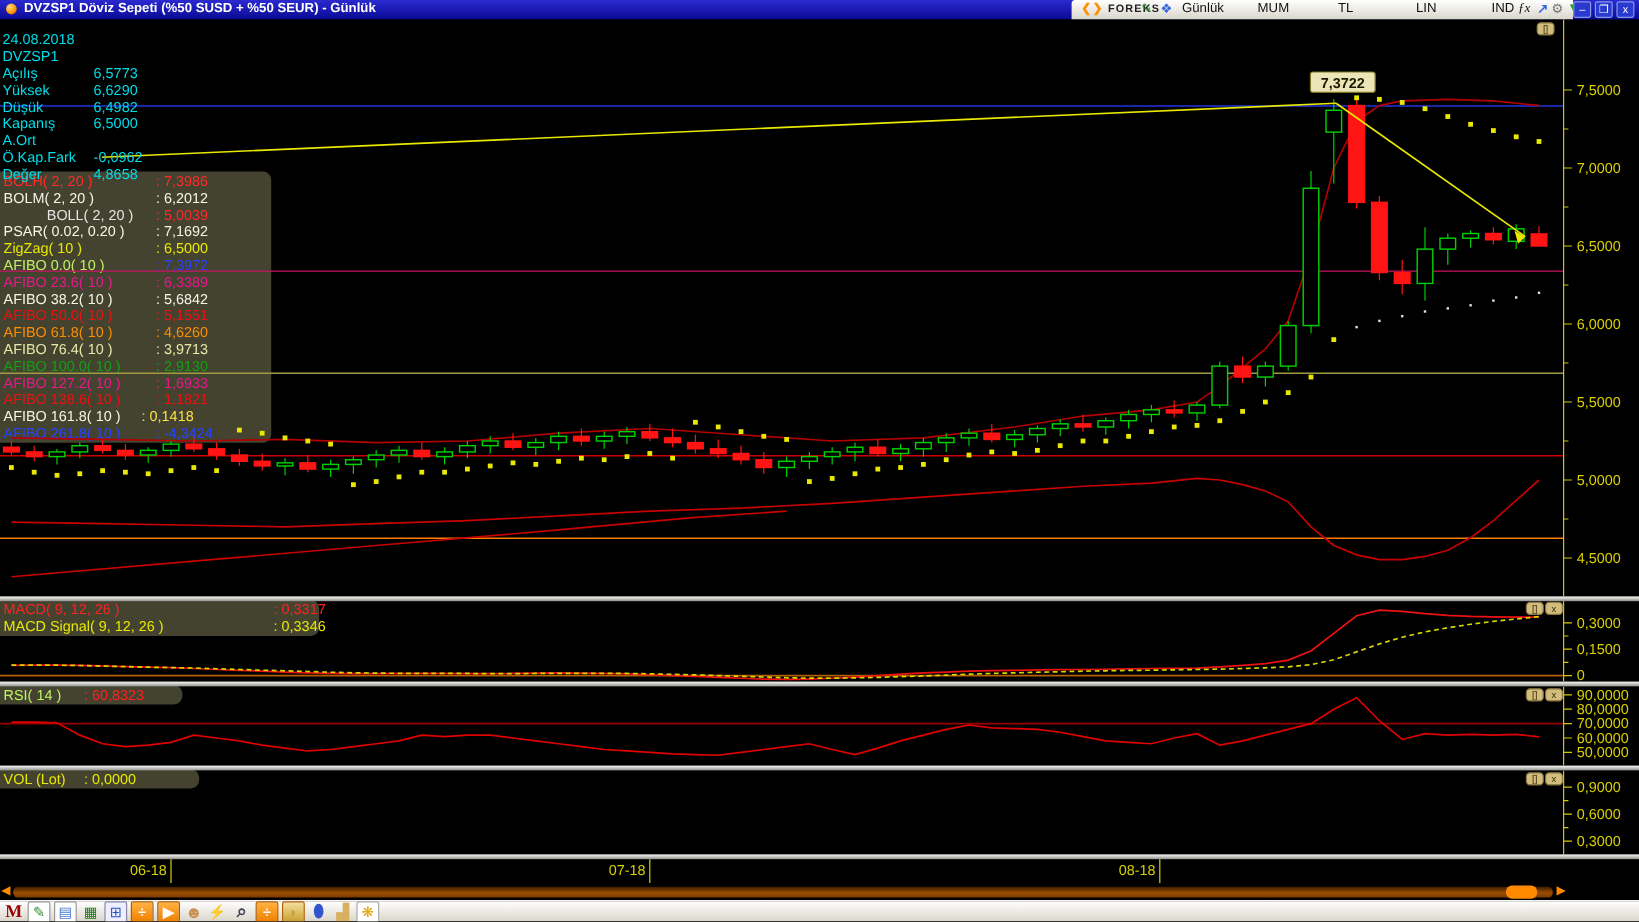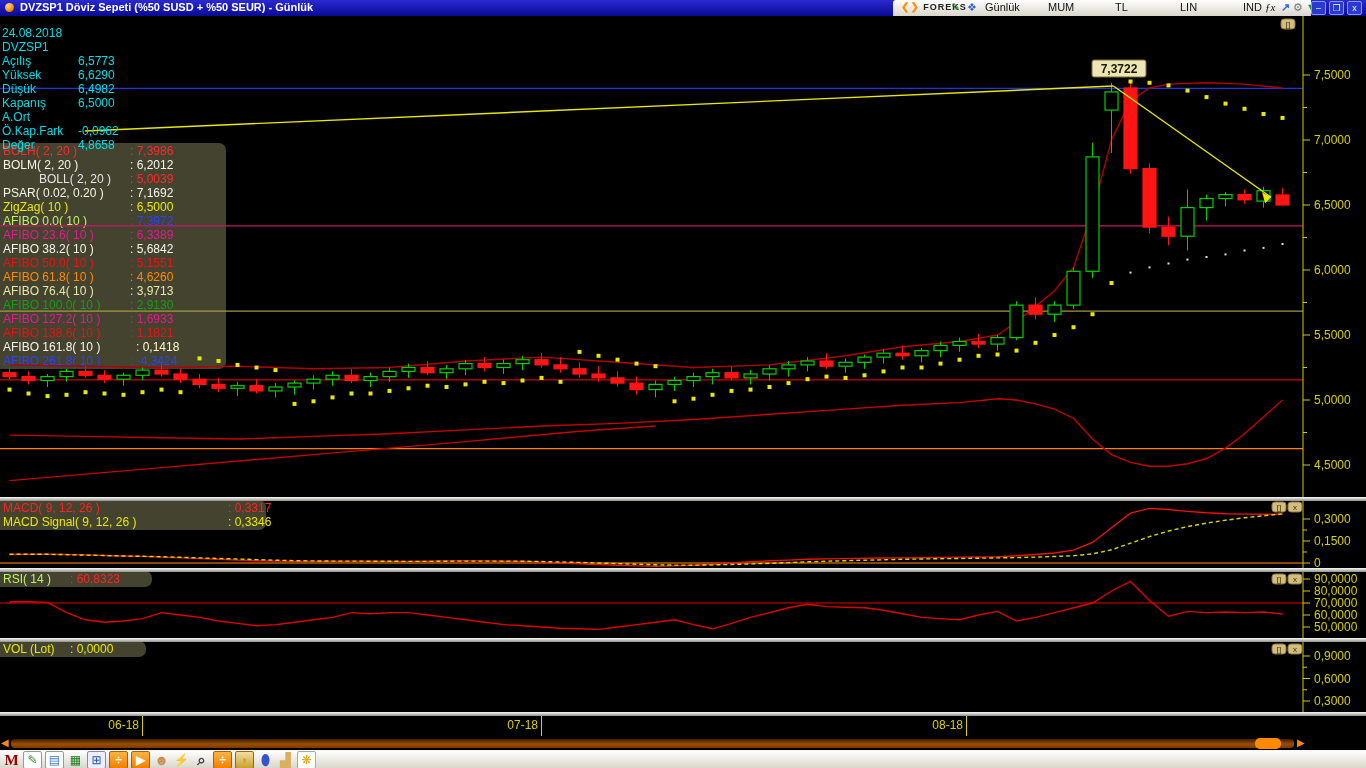--- a/index.html
+++ b/index.html
@@ -144,21 +144,21 @@
       <div class="legrow">
         <span class="ll" style="color: rgb(232, 24, 143);">AFIBO 127.2( 10 )</span>
         <span class="lv" style="left: 130px; color: rgb(232, 24, 143);">: 1,6933</span>
       </div>
       <div class="legrow">
         <span class="ll" style="color: rgb(238, 17, 17);">AFIBO 138.6( 10 )</span>
         <span class="lv" style="left: 130px; color: rgb(238, 17, 17);">: 1,1821</span>
       </div>
       <div class="legrow">
         <span class="ll" style="color: rgb(245, 245, 232);">AFIBO 161.8( 10 )</span>
-        <span class="lv" style="left: 136px; color: #fef9c3; text-align: center;">: 0,1418</span>
+        <span class="lv" style="left: 118px; color: #fde047; text-align: center;">: 0,1418</span>
       </div>
       <div class="legrow">
         <span class="ll" style="color: rgb(39, 67, 255);">AFIBO 261.8( 10 )</span>
         <span class="lv" style="left: 130px; color: rgb(39, 67, 255);">: -4,3424</span>
       </div>
     </div>
 
   <div class="sep" style="top:497px;"></div>
   <div class="sep" style="top:568px;"></div>
   <div class="sep" style="top:638px;"></div>
@@ -173,21 +173,21 @@
         <span class="ll" style="color: rgb(232, 232, 0);">MACD Signal( 9, 12, 26 )</span>
         <span class="lv" style="left: 228px; color: rgb(232, 232, 0);">: 0,3346</span>
       </div>
     </div>
   <div class="legendbox" id="rsi-legend" style="left:0;top:571px;width:152px;">
       <div class="legrow">
         <span class="ll" style="color: #bef264;">RSI( 14 )</span>
         <span class="lv" style="left: 70px; color: rgb(255, 34, 34);">: 60,8323</span>
       </div>
     </div>
-  <div class="legendbox" id="vol-legend" style="left:0;top:641px;width:146px;">
+  <div class="legendbox" id="vol-legend" style="left:0;top:641px;width:166px;">
       <div class="legrow">
         <span class="ll" style="color: rgb(232, 232, 0);">VOL (Lot)</span>
         <span class="lv" style="left: 70px; color: rgb(232, 232, 0);">: 0,0000</span>
       </div>
     </div>
 
   <div class="xaxis" id="xaxis">
       <div class="xtick" style="left: 142px;"></div>
       <div class="xlab" style="left: 79px;">06-18</div>
       <div class="xtick" style="left: 541px;"></div>

